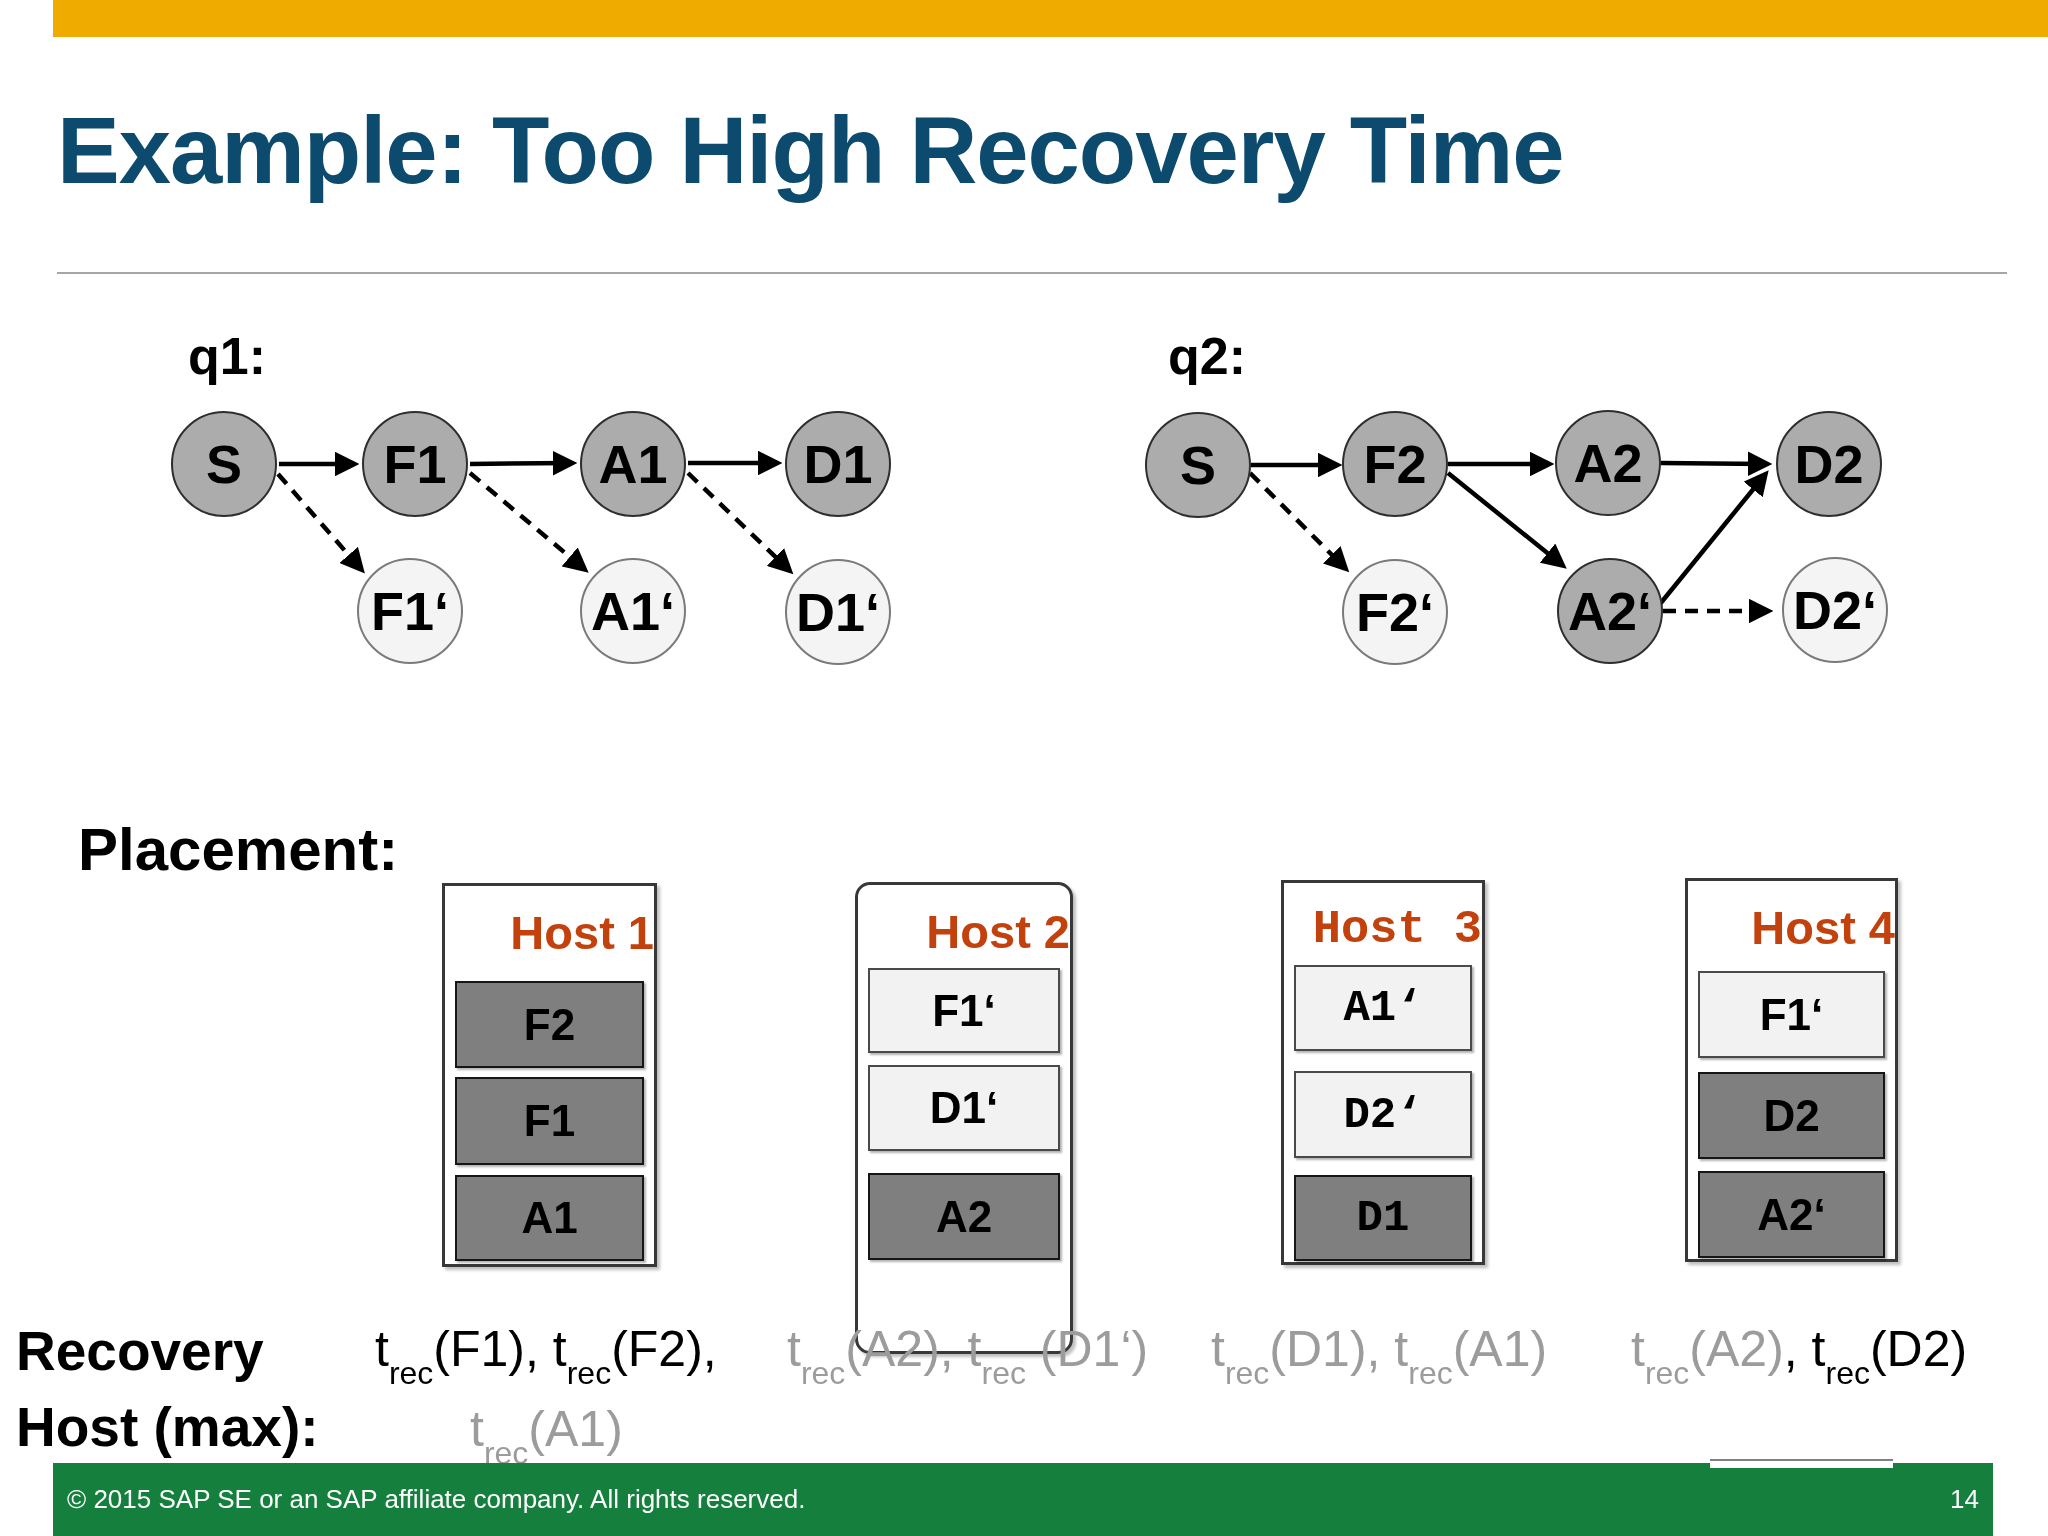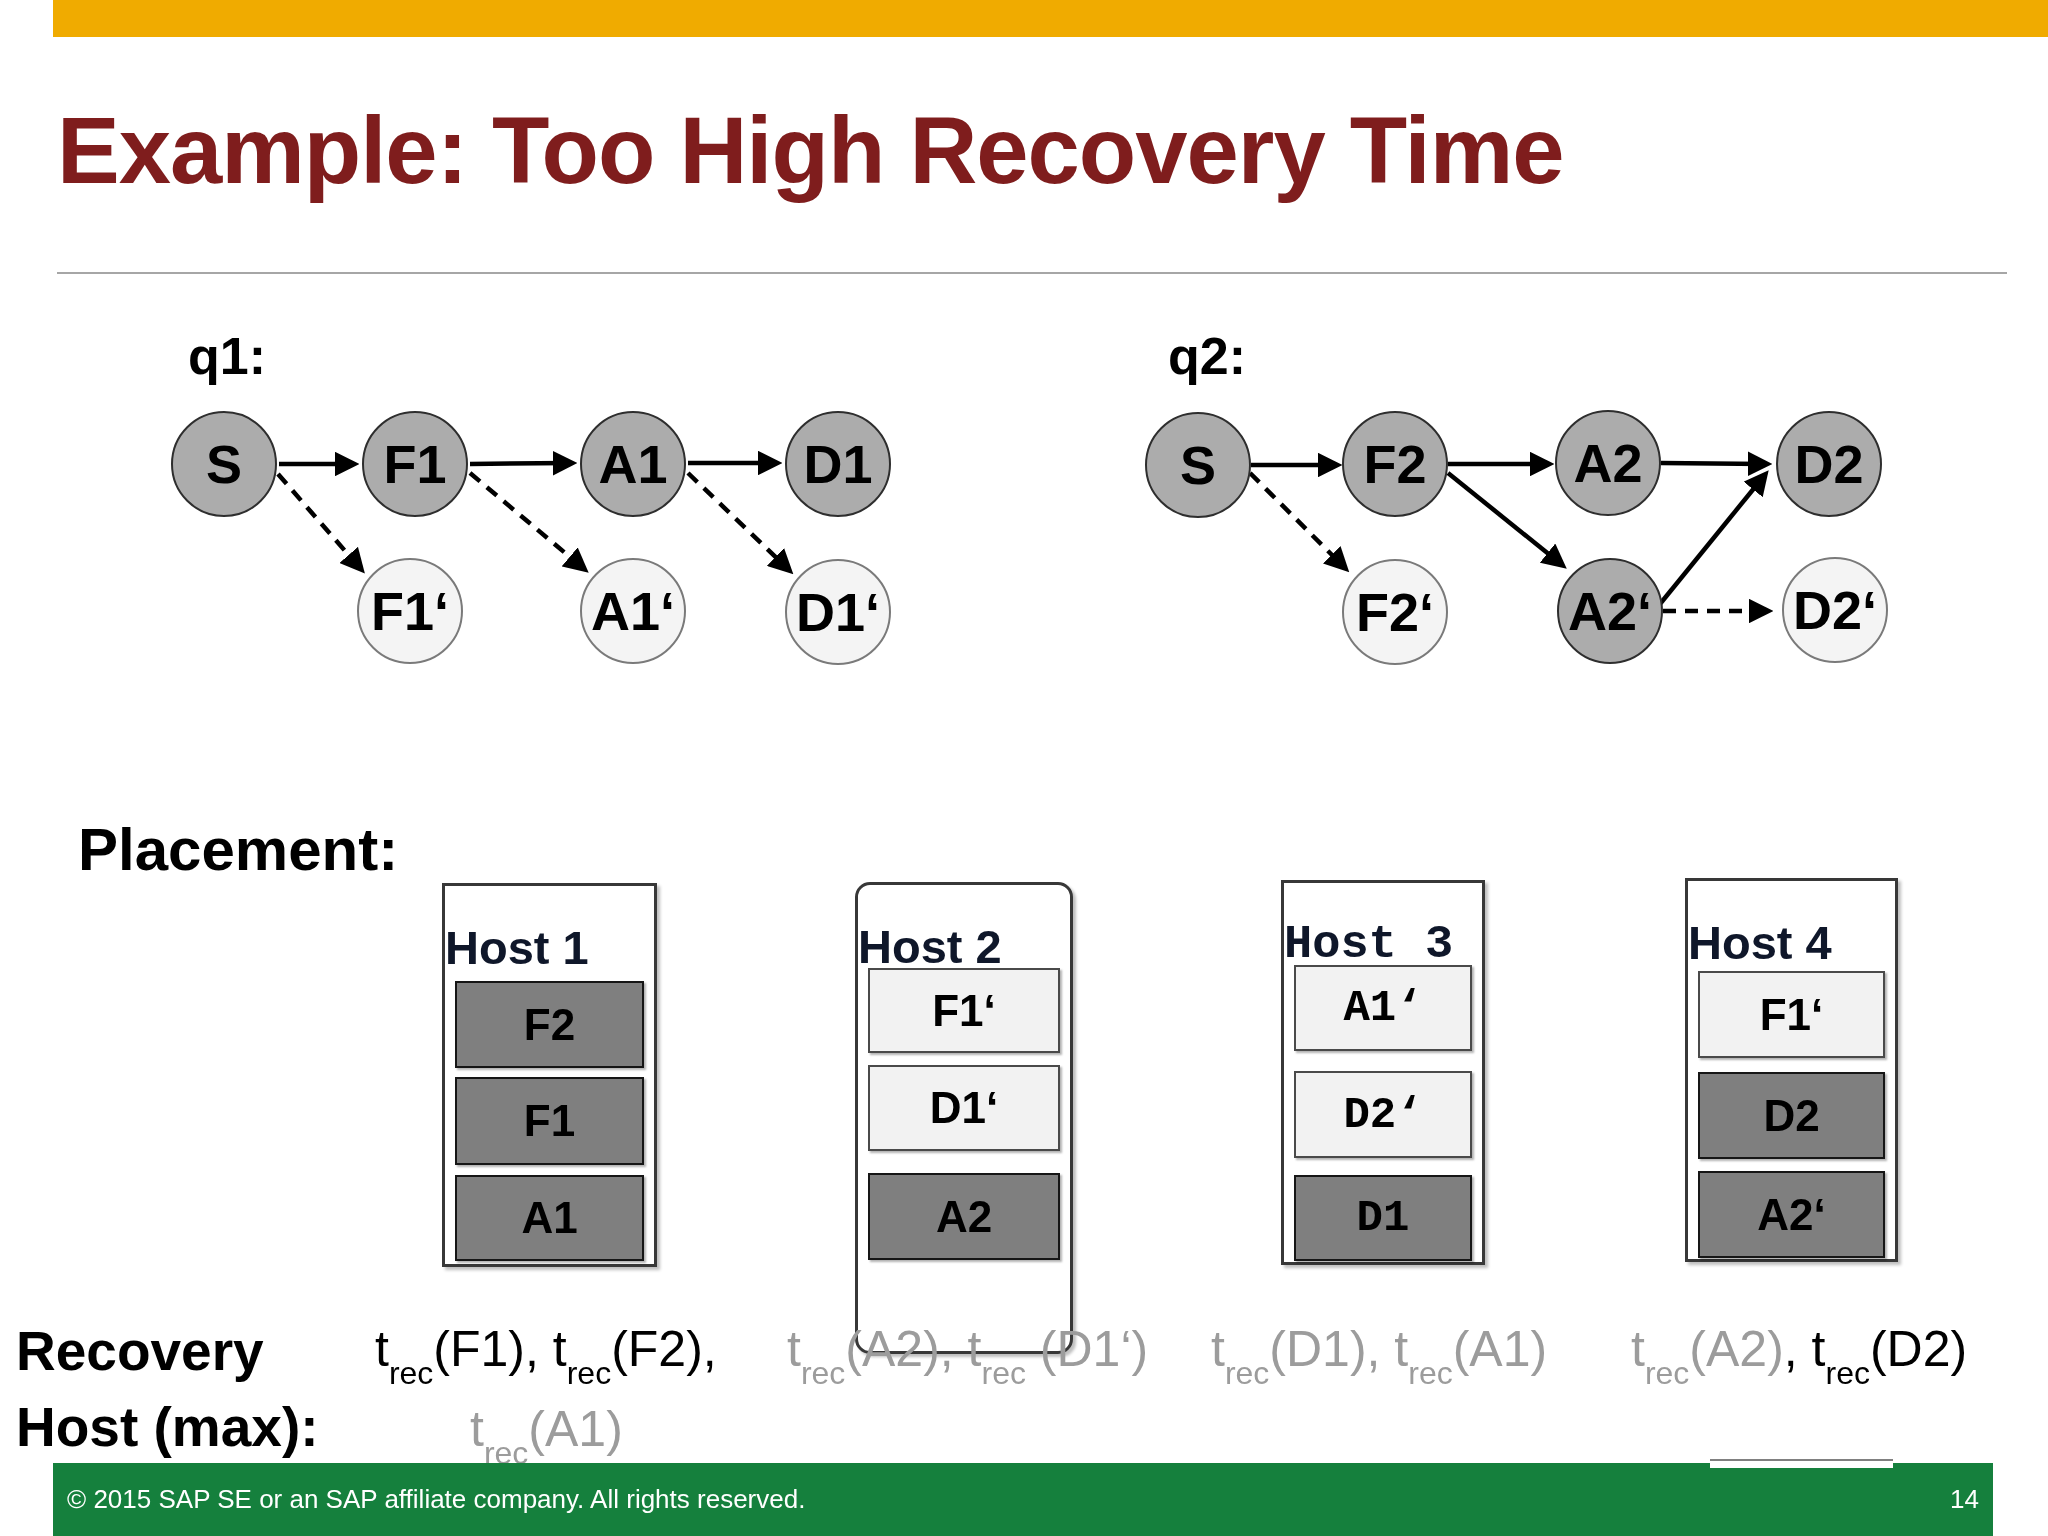--- a/index.html
+++ b/index.html
@@ -1,32 +1,32 @@
 <!DOCTYPE html>
 <html><head>
 <meta charset="utf-8">
 <style>
   html,body{margin:0;padding:0;background:#ffffff;}
   .slide{position:relative;width:2048px;height:1536px;background:#ffffff;overflow:hidden;
          font-family:"Liberation Sans",sans-serif;}
   .topbar{position:absolute;left:53px;top:0;width:1995px;height:37px;}
   .title{position:absolute;left:57px;top:104px;margin:0;font-size:94px;font-weight:700;
-         color:#7f1d1d;letter-spacing:-1px;line-height:1;}
+         color:#0c4a6e;letter-spacing:-1px;line-height:1;}
   .divider{position:absolute;left:57px;top:272px;width:1950px;height:2px;background:#A6A6A6;}
   .qlabel{position:absolute;font-size:52px;font-weight:700;color:#000;line-height:1;}
   svg.edges{position:absolute;left:0;top:0;width:2048px;height:1536px;pointer-events:none;}
   .node{position:absolute;width:106px;height:106px;border-radius:50%;
         display:flex;align-items:center;justify-content:center;
         font-size:54px;font-weight:700;color:#000;box-sizing:border-box;}
   .node.dark{background:#ACACAC;border:2px solid #2E2E2E;}
   .node.light{background:#F4F4F4;border:2px solid #7A7A7A;}
   .placement-label{position:absolute;left:78px;top:820px;font-size:60px;font-weight:700;color:#000;line-height:1;}
   .host{position:absolute;background:#fff;border:3px solid #383838;box-sizing:border-box;
         box-shadow:3px 3px 3px rgba(0,0,0,0.25);}
-  .host-title{text-align:left;padding-top:38px;font-size:47px;font-weight:700;color:#0f172a;line-height:1;}
+  .host-title{text-align:right;padding-top:23px;font-size:47px;font-weight:700;color:#c2410c;line-height:1;}
   .block{position:absolute;display:flex;align-items:center;justify-content:center;
          font-size:44px;font-weight:700;color:#000;box-sizing:border-box;
          box-shadow:2px 2px 2px rgba(0,0,0,0.3);}
   .block.dark{background:#7F7F7F;border:2px solid #161616;}
   .block.light{background:#F2F2F2;border:2px solid #4A4A4A;}
   .rec-label{position:absolute;left:16px;font-size:55px;font-weight:700;color:#000;line-height:1;}
   .formula{position:absolute;font-size:50px;font-weight:400;line-height:1.1;white-space:pre;}
   .formula sub{font-size:32px;line-height:0;position:relative;top:0.22em;}
   .black{color:#000000;}
   .gray{color:#9C9C9C;}

